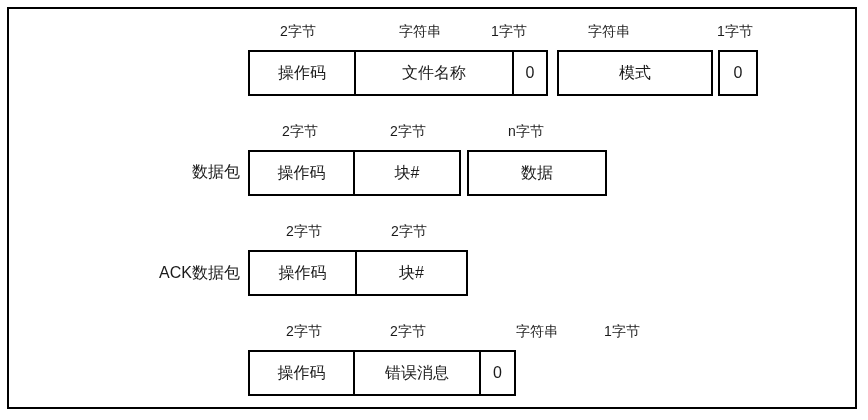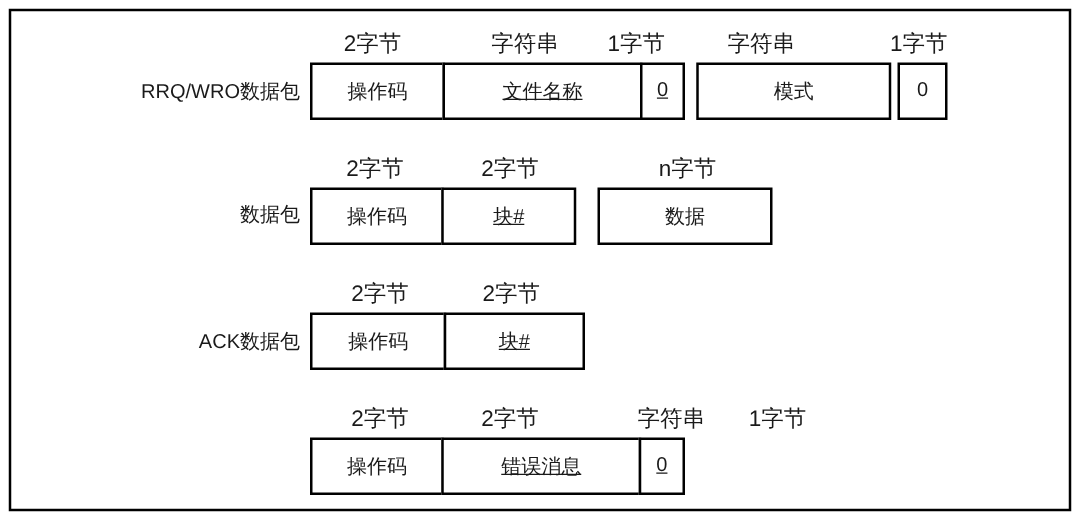--- a/index.html
+++ b/index.html
@@ -36,60 +36,59 @@
     white-space: nowrap;
   }
   .packet-row {
     position: absolute;
     left: 248px;
   }
   .hdr {
     position: absolute;
     top: 0;
     transform: translateX(-50%);
-    font-size: 18px;
+    font-size: 14px;
     white-space: nowrap;
   }
   .boxes {
     position: absolute;
     top: 27px;
     display: flex;
     align-items: stretch;
   }
   .box {
     box-sizing: border-box;
     border: 2px solid #000000;
     height: 46px;
     display: flex;
     align-items: center;
     justify-content: center;
     font-size: 16px;
     background: #ffffff;
     white-space: nowrap;
     text-align: center;
   }
-  .ml { margin-left: -2px; text-decoration: underline; }
+  .ml { margin-left: -2px; }
   .gap9 { margin-left: 9px; font-family: Liberation Mono, monospace; }
   .gap5 { margin-left: 5px; }
-  .gap4 { margin-left: 17px; }
+  .gap4 { margin-left: 6px; }
   
   .r1b1 { width: 108px; } .r1b2 { width: 160px; } .r1b3 { width: 36px; }
   .r1b4 { width: 156px; } .r1b5 { width: 40px; }
   .r2b1 { width: 107px; } .r2b2 { width: 108px; } .r2b3 { width: 140px; }
   .r3b1 { width: 109px; } .r3b2 { width: 113px; }
-  .r4b1 { width: 107px; } .r4b2 { width: 108px; } .r4b3 { width: 160px; }
+  .r4b1 { width: 107px; } .r4b2 { width: 108px; } .r4b3 { width: 128px; }
   .r4b4 { width: 37px; }
 </style>
 </head>
 <body>
 
 <div class="canvas">
   <div class="frame"></div>
 
-  <div class="row-label" style="top:50px;height:46px">RRQ/WRO数据包</div>
   <div class="row-label" style="top:250px;height:46px">ACK数据包</div>
   <div class="row-label" style="top:150px;height:45px">数据包</div>
 
   <div class="packet-row" style="top:23px">
     <span class="hdr" style="left:50px">2字节</span>
     <span class="hdr" style="left:172px">字符串</span>
     <span class="hdr" style="left:261px">1字节</span>
     <span class="hdr" style="left:361px">字符串</span>
     <span class="hdr" style="left:487px">1字节</span>
     <div class="boxes">
@@ -97,21 +96,21 @@
       <div class="box r1b2 ml">文件名称</div>
       <div class="box r1b3 ml">0</div>
       <div class="box r1b4 gap9">模式</div>
       <div class="box r1b5 gap5">0</div>
     </div>
   </div>
 
   <div class="packet-row" style="top:123px">
     <span class="hdr" style="left:52px">2字节</span>
     <span class="hdr" style="left:160px">2字节</span>
-    <span class="hdr" style="left:302px">n字节</span>
+    <span class="hdr" style="left:278px">n字节</span>
     <div class="boxes">
       <div class="box r2b1">操作码</div>
       <div class="box r2b2 ml">块#</div>
       <div class="box r2b3 gap4">数据</div>
     </div>
   </div>
 
   <div class="packet-row" style="top:223px">
     <span class="hdr" style="left:56px">2字节</span>
     <span class="hdr" style="left:161px">2字节</span>

